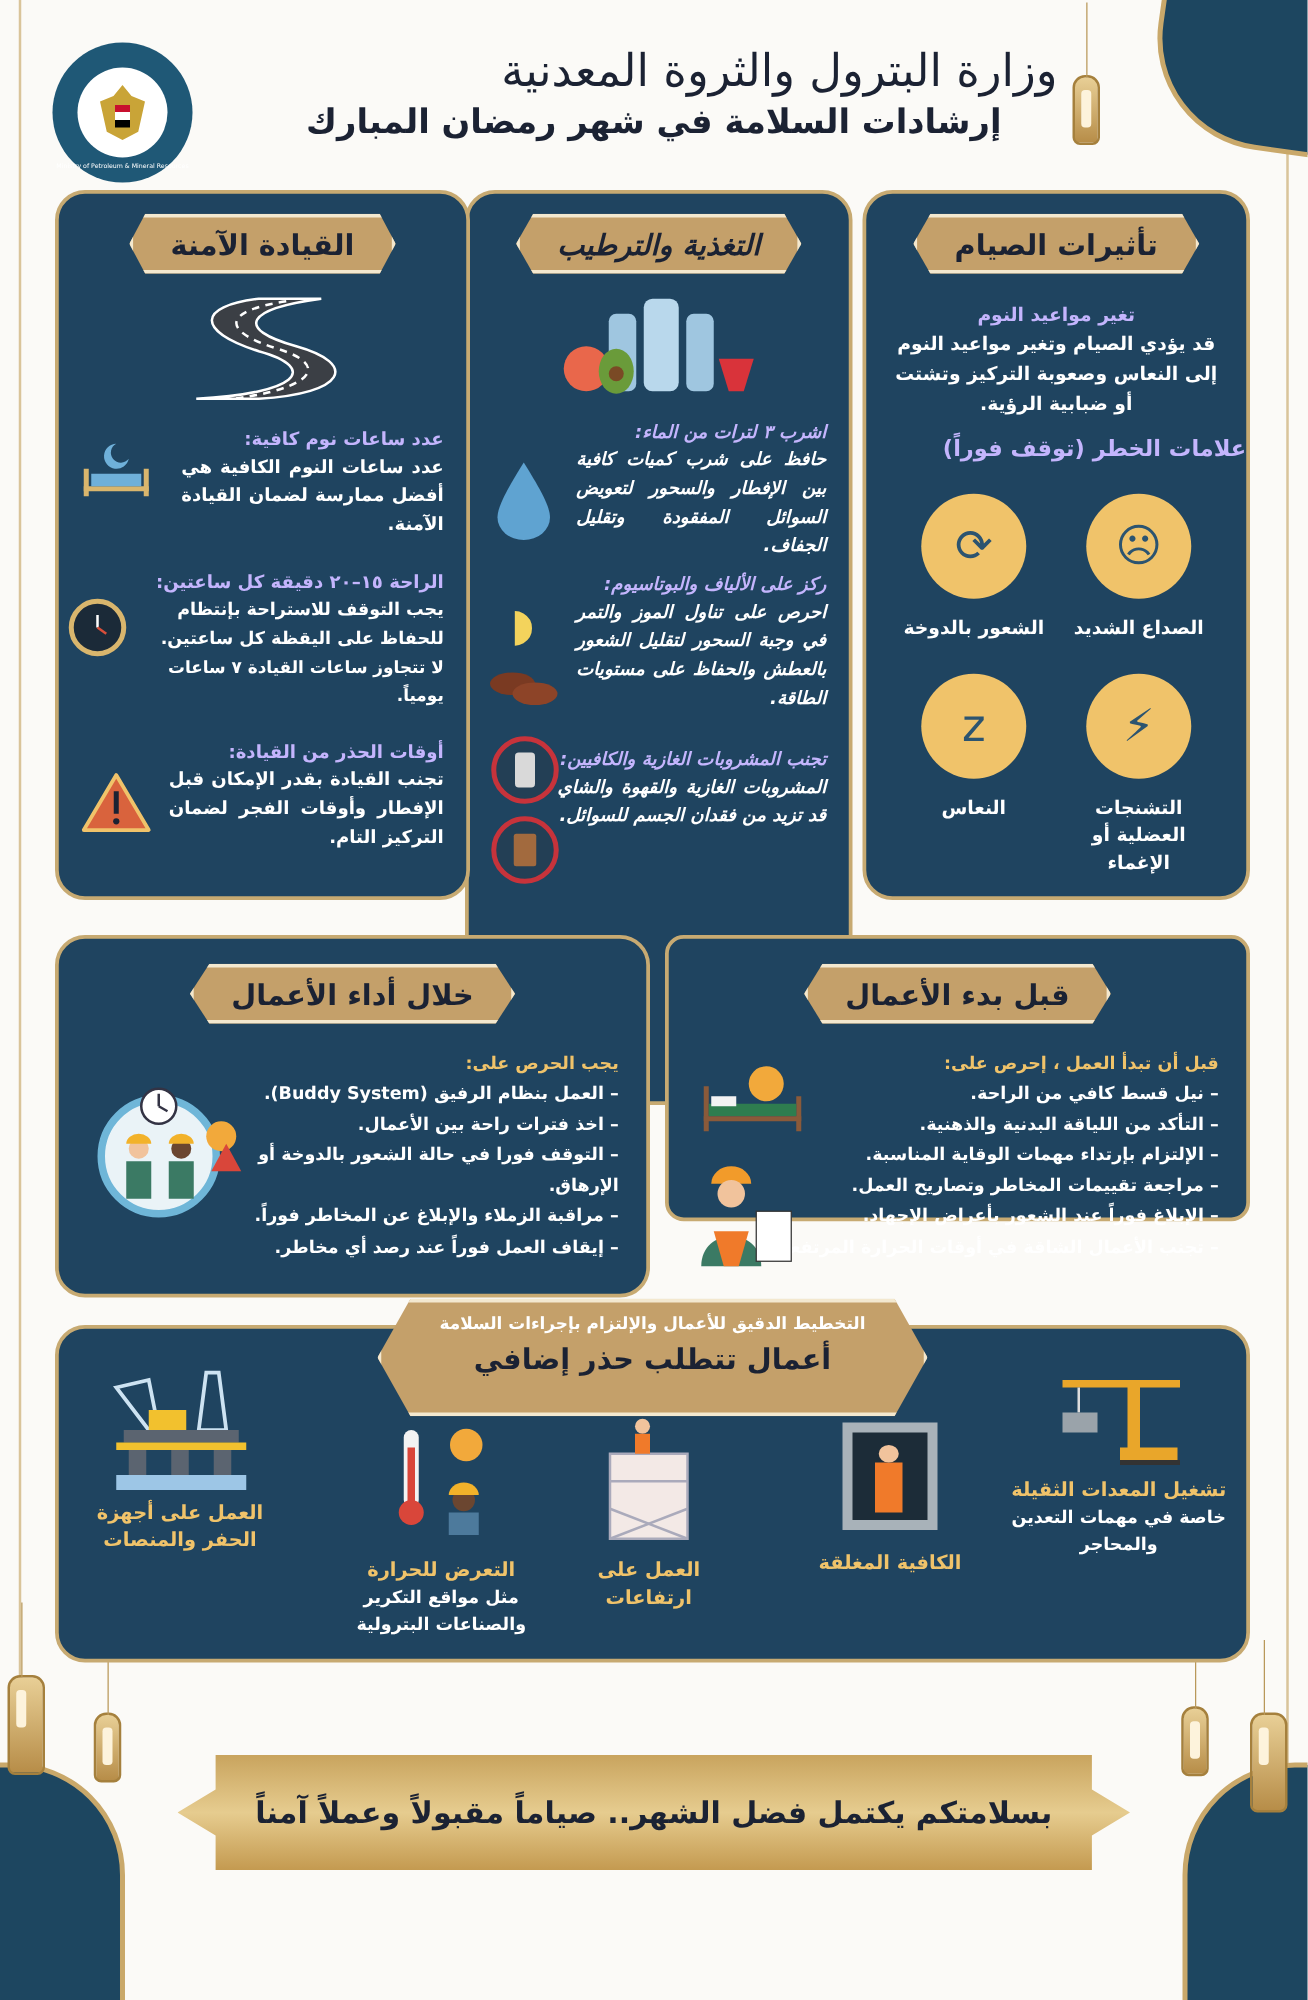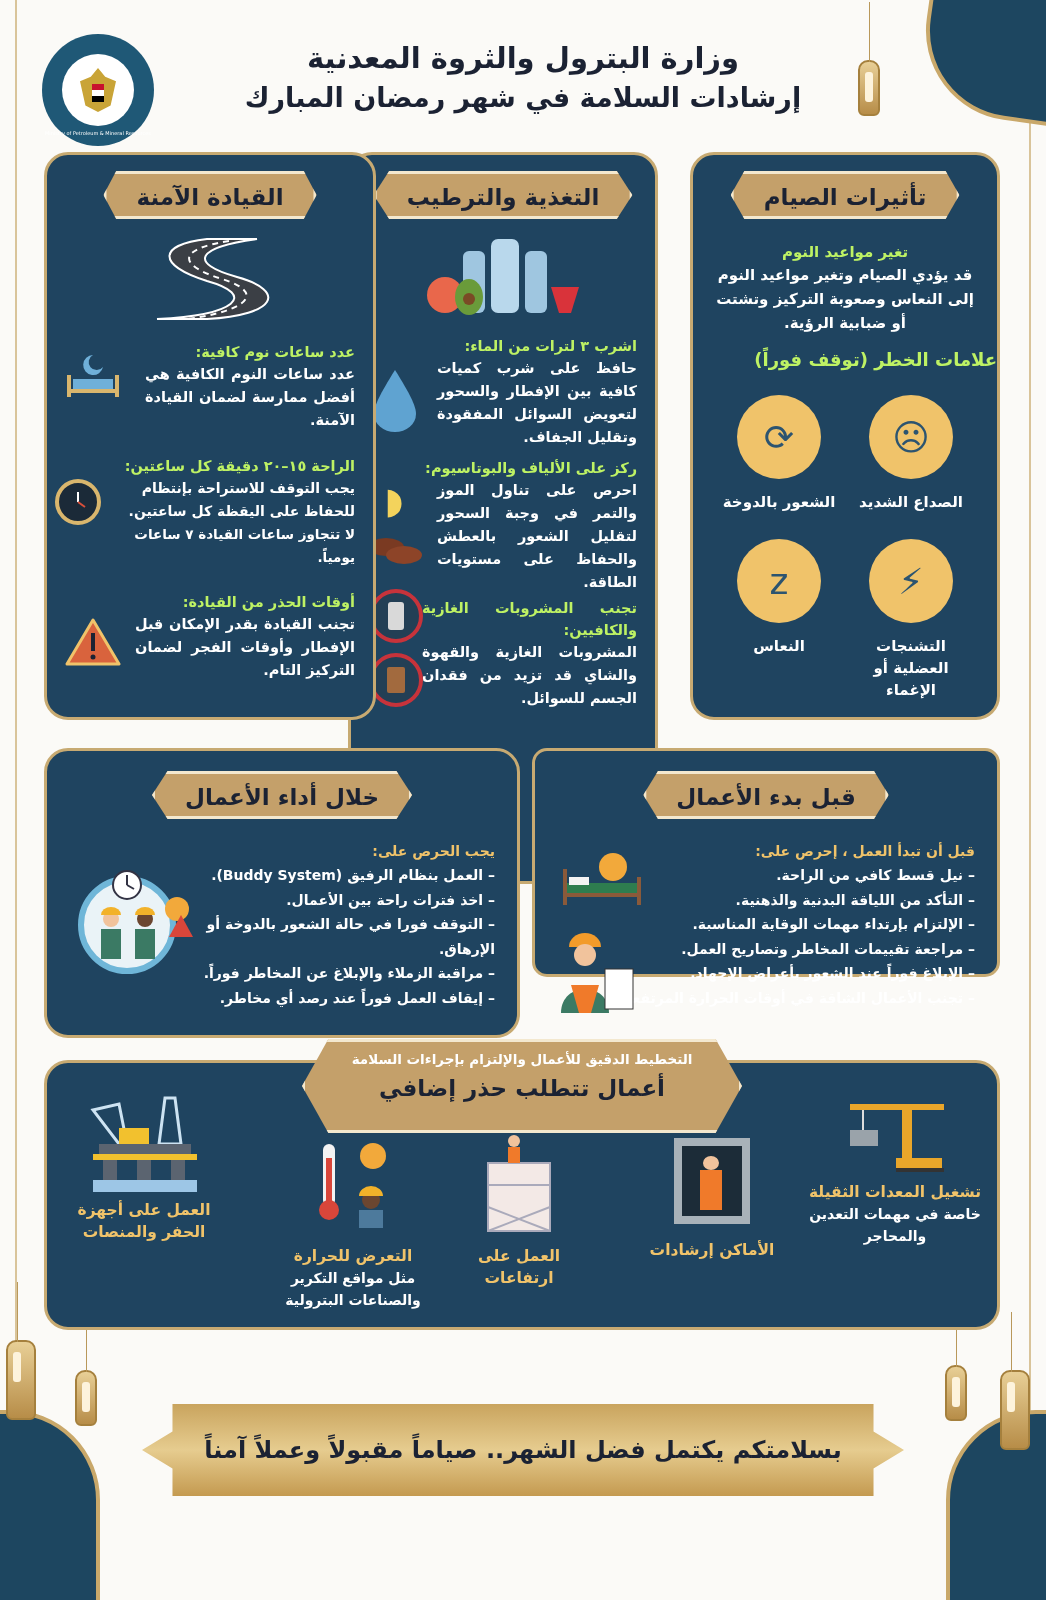--- a/index.html
+++ b/index.html
@@ -48,38 +48,38 @@
   .logo-inner {
     width: 72px; height: 72px; border-radius: 50%; background: #ffffff;
     display: flex; align-items: center; justify-content: center; flex-direction: column;
   }
   .eagle { width: 36px; height: 44px; background: #c9a437; clip-path: polygon(50% 0, 70% 20%, 100% 30%, 85% 85%, 50% 100%, 15% 85%, 0 30%, 30% 20%); position: relative; }
   .flag { position: absolute; left: 12px; top: 16px; width: 12px; height: 18px; background: linear-gradient(180deg, #c8102e 33%, #ffffff 33% 66%, #000 66%); }
   .logo-ring-text {
     position: absolute; font-size: 6px; color: #fff; bottom: 10px; width: 100%; text-align: center; direction: ltr;
   }
   .title-block { position: absolute; top: 18px; left: 200px; right: 200px; text-align: center; color: #1b2233; }
-  .title-block .l1 { font-size: 29px; font-weight: bold; line-height: 40px; }
+  .title-block .l1 { font-size: 36px; font-weight: normal; line-height: 40px; text-align: right; }
   .title-block .l2 { font-size: 27px; font-weight: bold; line-height: 40px; }
 
   
   .card {
     position: absolute; background: #1f4460; border: 3px solid #c7aa72;
     border-radius: 24px; color: #fff;
   }
   .badge {
     position: absolute; left: 50%; transform: translateX(-50%);
     background: #c4a06a; color: #1b2233; font-weight: bold;
     border: 3px solid #f3e8cf; outline: 2px solid #c4a06a;
     padding: 4px 30px; white-space: nowrap; text-align: center;
     clip-path: polygon(6% 0, 94% 0, 100% 50%, 94% 100%, 6% 100%, 0 50%);
   }
   .badge.top { top: 16px; height: 48px; font-size: 23px; line-height: 38px; min-width: 200px; }
 
-  .gold { color: #bef264; font-weight: bold; }
+  .gold { color: #c4b5fd; font-weight: bold; }
   .txt { font-size: 14.5px; line-height: 23px; font-weight: bold; }
   .item-h { font-size: 14.5px; line-height: 22px; }
 
   
   .circle-icon {
     width: 84px; height: 84px; border-radius: 50%; background: #f0c36a;
     display: flex; align-items: center; justify-content: center; margin: 0 auto;
     font-size: 36px; color: #2c5470;
   }
   .sign-label { text-align: center; font-size: 15px; font-weight: bold; line-height: 22px; margin-top: 12px; }
@@ -153,21 +153,21 @@
       <div class="circle-icon">⚡</div>
       <div class="sign-label" style="width:100px; margin:12px auto 0;">التشنجات العضلية أو الإغماء</div>
     </div>
     <div>
       <div class="circle-icon">z</div>
       <div class="sign-label">النعاس</div>
     </div>
   </div>
 </section>
 
-<section class="card" style="left:348px; top:152px; width:310px; height:732px;">
+<section class="card" style="left:372px; top:152px; width:310px; height:732px;font-style:italic;">
   <div class="badge top">التغذية والترطيب</div>
   <div class="illus" style="top:82px; left:70px; width:170px; height:80px;">
     <svg width="170" height="80" viewBox="0 0 170 80">
       <rect x="42" y="14" width="22" height="62" rx="6" fill="#9fc6e0"></rect>
       <rect x="70" y="2" width="28" height="74" rx="7" fill="#b9d8ec"></rect>
       <rect x="104" y="14" width="22" height="62" rx="6" fill="#9fc6e0"></rect>
       <circle cx="24" cy="58" r="18" fill="#e9674b"></circle>
       <ellipse cx="48" cy="60" rx="14" ry="18" fill="#6a9b3a"></ellipse>
       <circle cx="48" cy="62" r="6" fill="#7a4a25"></circle>
       <path d="M130 50 L158 50 L150 76 L138 76 Z" fill="#d9333a"></path>
@@ -333,21 +333,21 @@
 
   <div class="hazard" style="right:220px; top:72px; width:130px;">
     <div style="height:92px; display:flex; align-items:center; justify-content:center;">
       <div style="width:76px; height:86px; background:#a8b2b9; padding:8px;">
           <div style="width:100%; height:100%; background:#1c2c38; position:relative;">
             <div style="position:absolute; left:18px; bottom:6px; width:22px; height:40px; background:#f07a2a;"></div>
             <div style="position:absolute; left:21px; top:10px; width:16px; height:14px; background:#f1c39c; border-radius:50%;"></div>
           </div>
         </div>
     </div>
-    <div class="h-title" style="font-size:15.5px; margin-top:12px;">الأماكن إرشادات</div>
+    <div class="h-title" style="font-size:15.5px; margin-top:12px;">الكافية المغلقة</div>
   </div>
 
   <div class="hazard" style="left:412px; top:70px; width:120px;">
     <div style="height:100px; display:flex; align-items:center; justify-content:center;">
       <svg width="70" height="100" viewBox="0 0 70 100">
           <rect x="4" y="30" width="62" height="68" fill="#f3e9e6" stroke="#aab" stroke-width="2"></rect>
           <line x1="4" y1="52" x2="66" y2="52" stroke="#aab" stroke-width="2"></line>
           <line x1="4" y1="74" x2="66" y2="98" stroke="#aab" stroke-width="2"></line>
           <line x1="66" y1="74" x2="4" y2="98" stroke="#aab" stroke-width="2"></line>
           <circle cx="30" cy="8" r="6" fill="#f1c39c"></circle>

